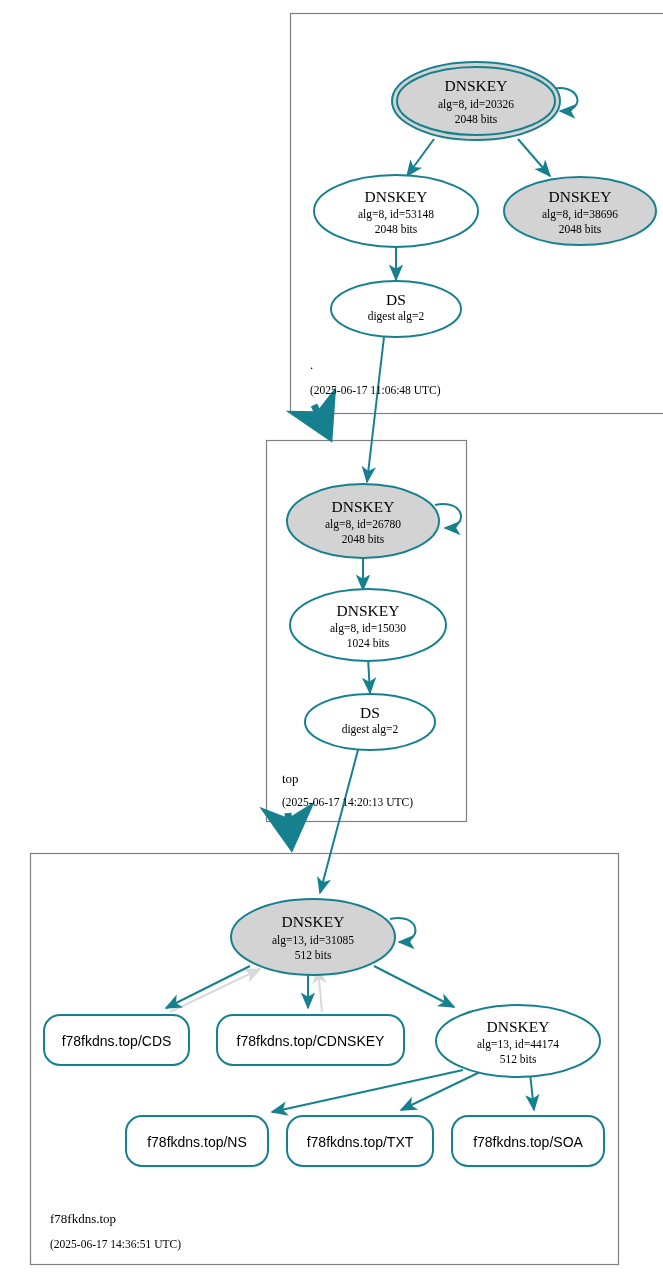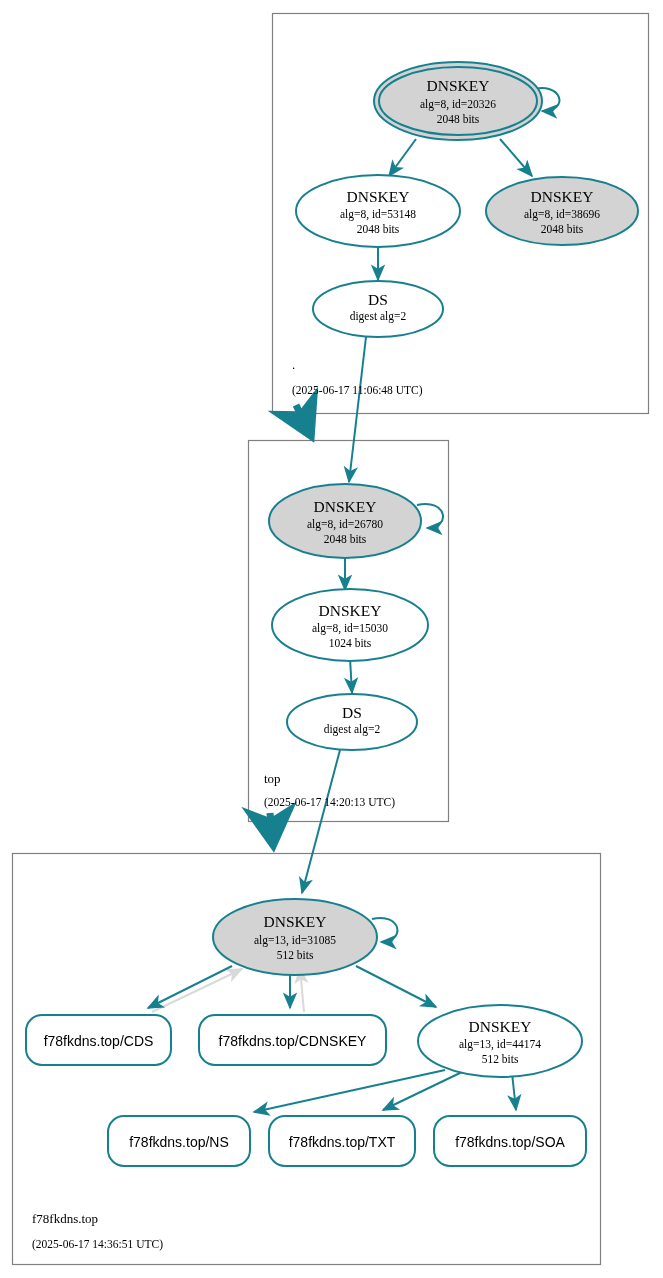--- a/index.html
+++ b/index.html
@@ -1,18 +1,18 @@
 <!DOCTYPE html>
 <html><head>
 <meta charset="utf-8">
 <style>
   html,body{margin:0;padding:0;background:#ffffff;}
   body{width:663px;height:1278px;position:relative;
        font-family:"Liberation Serif",serif;color:#000;}
-  #canvas{position:absolute;left:0;top:0;width:635px;height:1278px;}
+  #canvas{position:absolute;left:0;top:0;width:635px;height:1278px;padding-left:18px;}
   svg{display:block;}
   .clusterbox{fill:none;stroke:#808080;stroke-width:1.2;}
   .nodeline{fill:#ffffff;stroke:#17808f;stroke-width:2;}
   .nodeline.gray{fill:#d3d3d3;}
   .edge{fill:none;stroke:#17808f;stroke-width:2;}
   .edge.thick{stroke-width:7;}
   .edge.grayedge{stroke:#d9d9d9;stroke-width:2;}
   .arrowfill{fill:#17808f;}
   .arrowfill.grayfill{fill:#d9d9d9;}
   text{font-family:"Liberation Serif",serif;fill:#000;}

